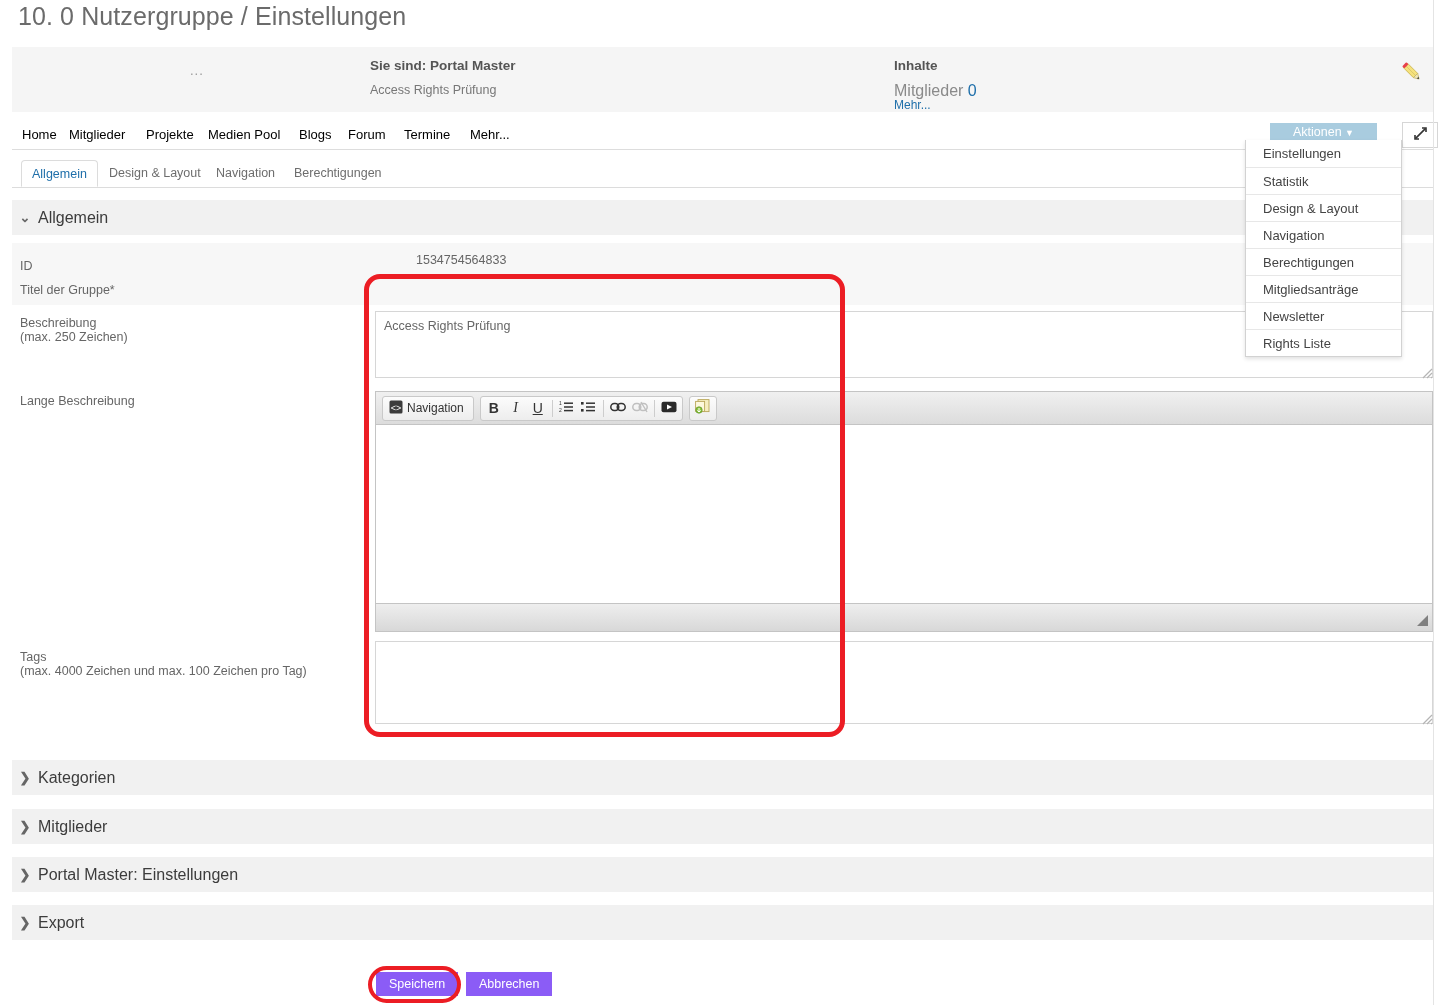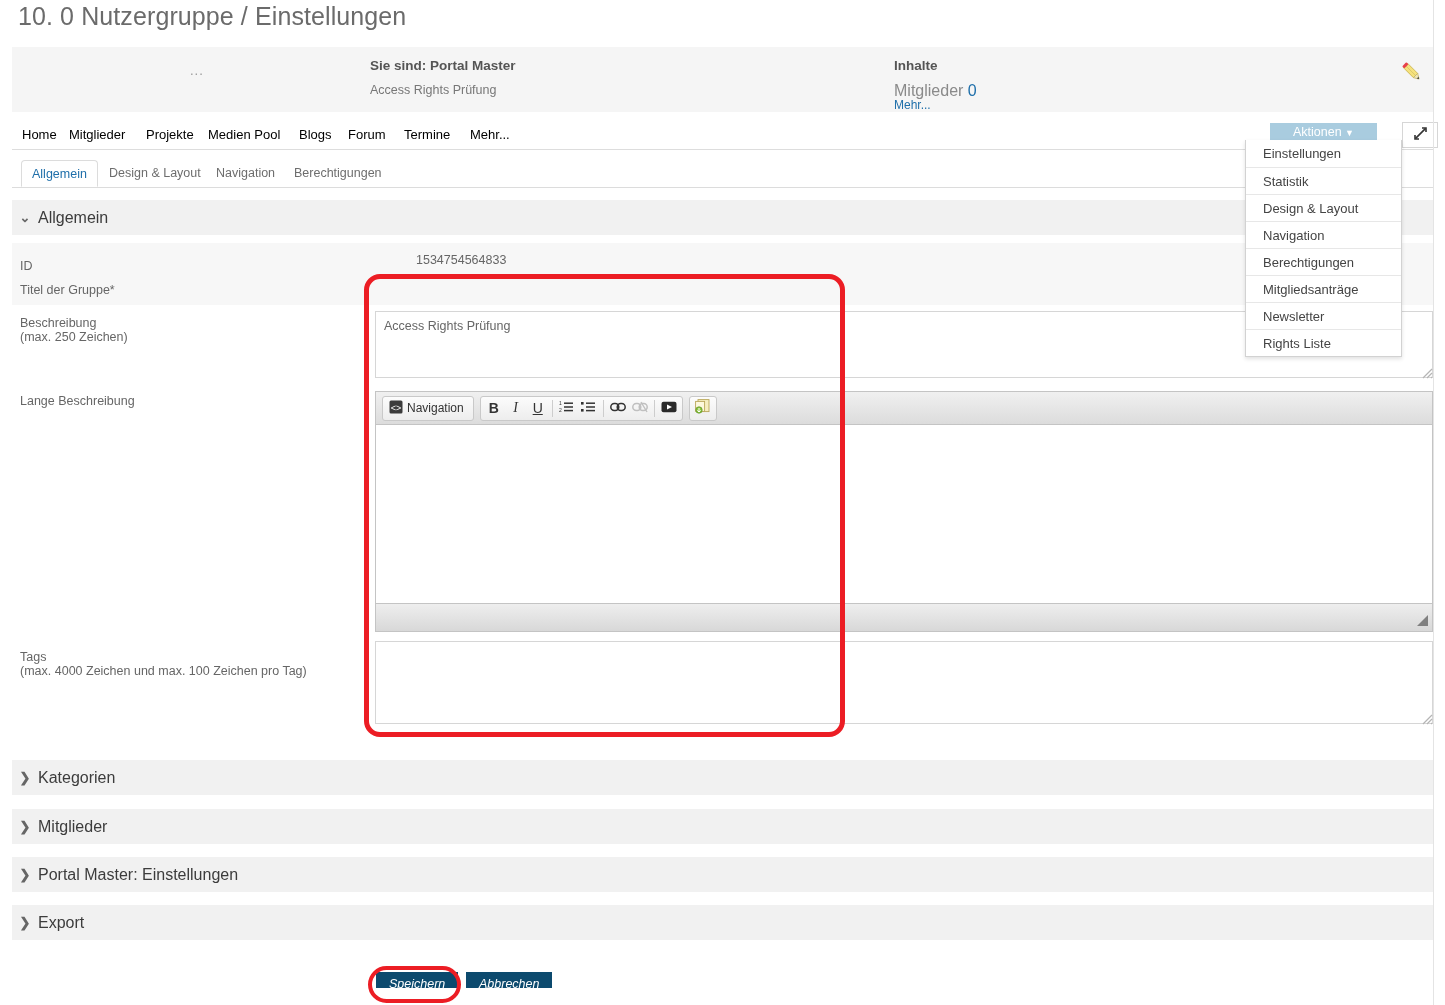--- a/index.html
+++ b/index.html
@@ -228,30 +228,29 @@
     background: #ffffff;
     font-family: "Liberation Sans", sans-serif;
     font-size: 12.5px; color: #666;
     padding: 6px 8px;
     resize: none; outline: none;
   }
 
   
   .btn {
     position: absolute;
-    height: 16px; line-height: 24px;
-    background: #0c4a6e;
+    height: 24px; line-height: 24px;
+    background: #8b5cf6;
     color: #ffffff;
     font-size: 12.5px;
     text-align: center;
     padding: 0 13px;
     border: none;
     font-family: "Liberation Sans", sans-serif;
     white-space: nowrap;
-    font-style: italic;
   }
 
   
   .annot {
     position: absolute;
     border: 5px solid #ec1d24;
     border-radius: 16px;
     pointer-events: none;
     z-index: 30;
   }

